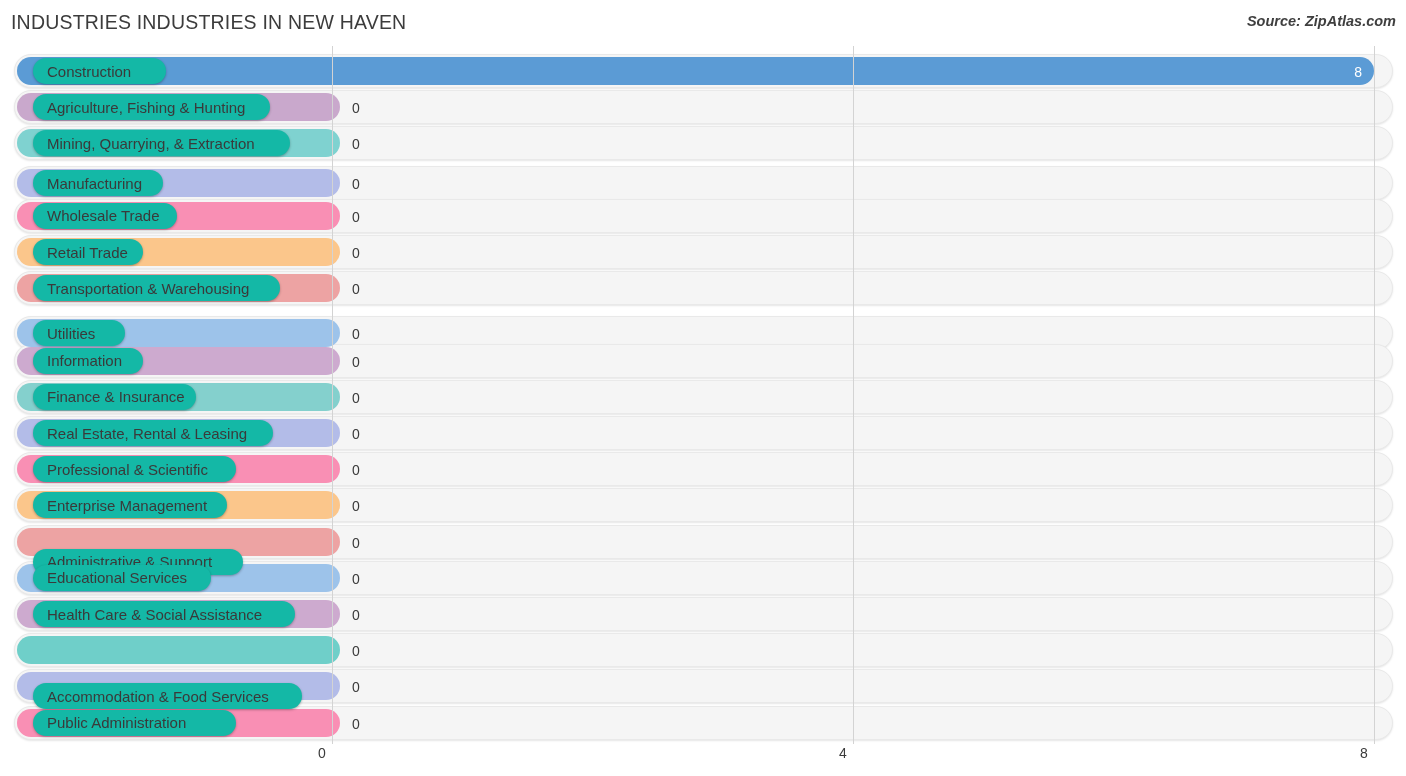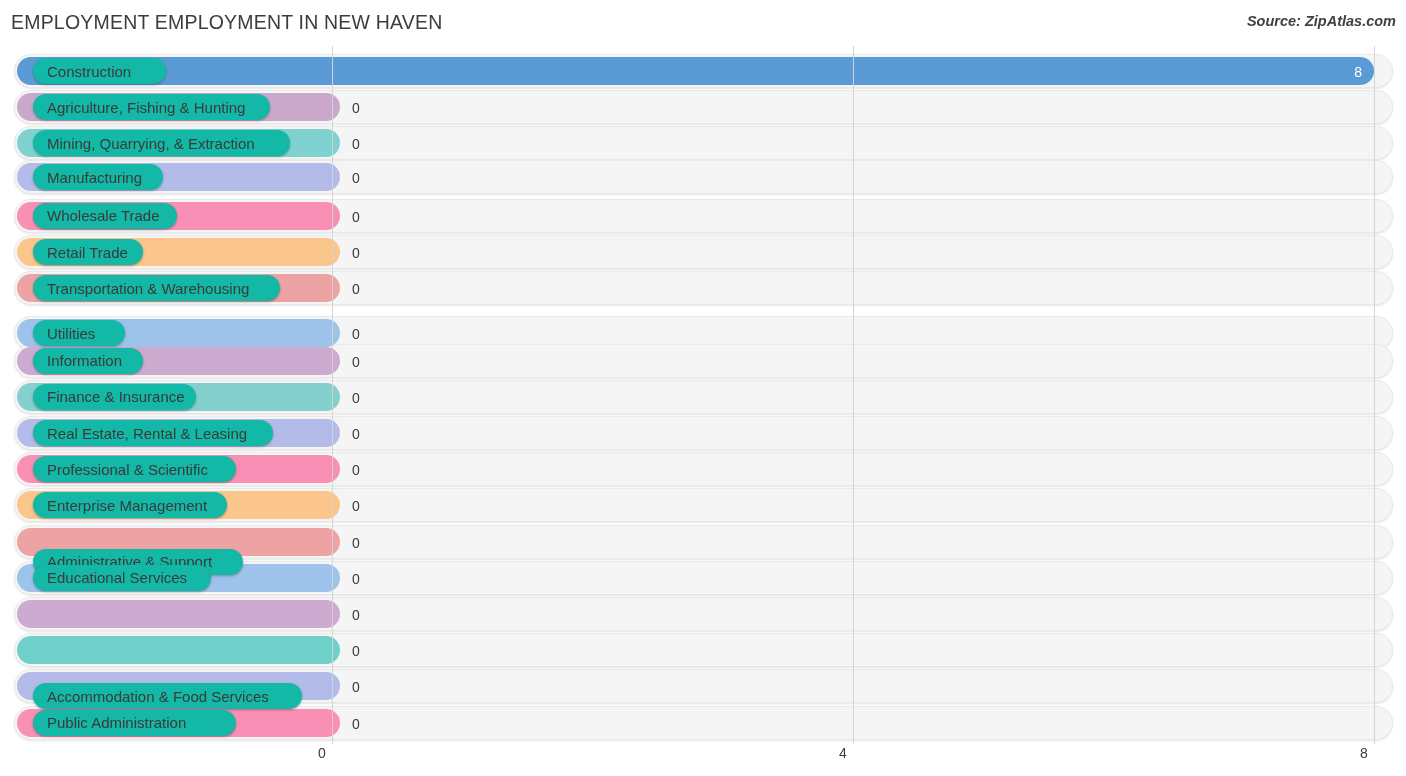--- a/index.html
+++ b/index.html
@@ -151,21 +151,21 @@
     top: 0;
     width: 1px;
     height: 4px;
     background: #d3d3d3;
   }
 </style>
 </head>
 <body>
 
 <div id="header">
-  <div id="chart-title">EMPLOYMENT EMPLOYMENT IN NEW HAVEN</div>
+  <div id="chart-title">INDUSTRIES INDUSTRIES IN NEW HAVEN</div>
   <div id="source-label">Source: ZipAtlas.com</div>
 </div>
 
 <div id="plot">
     <div class="gridline" style="left: 332px;"></div>
     <div class="gridline" style="left: 853px;"></div>
     <div class="gridline" style="left: 1374px;"></div>
     <div class="row" style="top: 8px;">
       <div class="track"></div>
       <div class="bar" style="left: 17px; top: 3px; width: 1357px; background: rgb(91, 155, 213);"></div>
@@ -183,21 +183,21 @@
       <div class="value-out" style="left: 352px; top: 11px;">0</div>
     </div>
     <div class="row" style="top: 80.4px;">
       <div class="track"></div>
       <div class="bar" style="left: 17px; top: 3px; width: 323px; background: rgb(127, 210, 208);"></div>
       <div class="pill" style="top: 4px; width: 257px;">
         <span>Mining, Quarrying, &amp; Extraction</span>
       </div>
       <div class="value-out" style="left: 352px; top: 11px;">0</div>
     </div>
-    <div class="row" style="top: 114px;">
+    <div class="row" style="top: 120px;">
       <div class="track"></div>
       <div class="bar" style="left: 17px; top: 3px; width: 323px; background: rgb(179, 188, 232);"></div>
       <div class="pill" style="top: 4px; width: 130px;">
         <span>Manufacturing</span>
       </div>
       <div class="value-out" style="left: 352px; top: 11px;">0</div>
     </div>
     <div class="row" style="top: 152.8px;">
       <div class="track"></div>
       <div class="bar" style="left: 17px; top: 3px; width: 323px; background: rgb(249, 143, 180);"></div>
@@ -282,20 +282,23 @@
       <div class="track"></div>
       <div class="bar" style="left: 17px; top: 3px; width: 323px; background: rgb(157, 195, 234);"></div>
       <div class="pill" style="top: 4px; width: 178px;">
         <span>Educational Services</span>
       </div>
       <div class="value-out" style="left: 352px; top: 11px;">0</div>
     </div>
     <div class="row" style="top: 551px;">
       <div class="track"></div>
       <div class="bar" style="left: 17px; top: 3px; width: 323px; background: rgb(205, 170, 207);"></div>
+      <div class="pill" style="top: 4px; width: 262px;">
+        <span>Health Care &amp; Social Assistance</span>
+      </div>
       <div class="value-out" style="left: 352px; top: 11px;">0</div>
     </div>
     <div class="row" style="top: 587.2px;">
       <div class="track"></div>
       <div class="bar" style="left: 17px; top: 3px; width: 323px; background: rgb(111, 207, 201);"></div>
       <div class="value-out" style="left: 352px; top: 11px;">0</div>
     </div>
     <div class="row" style="top: 623.4px;">
       <div class="track"></div>
       <div class="bar" style="left: 17px; top: 3px; width: 323px; background: rgb(179, 188, 232);"></div>

